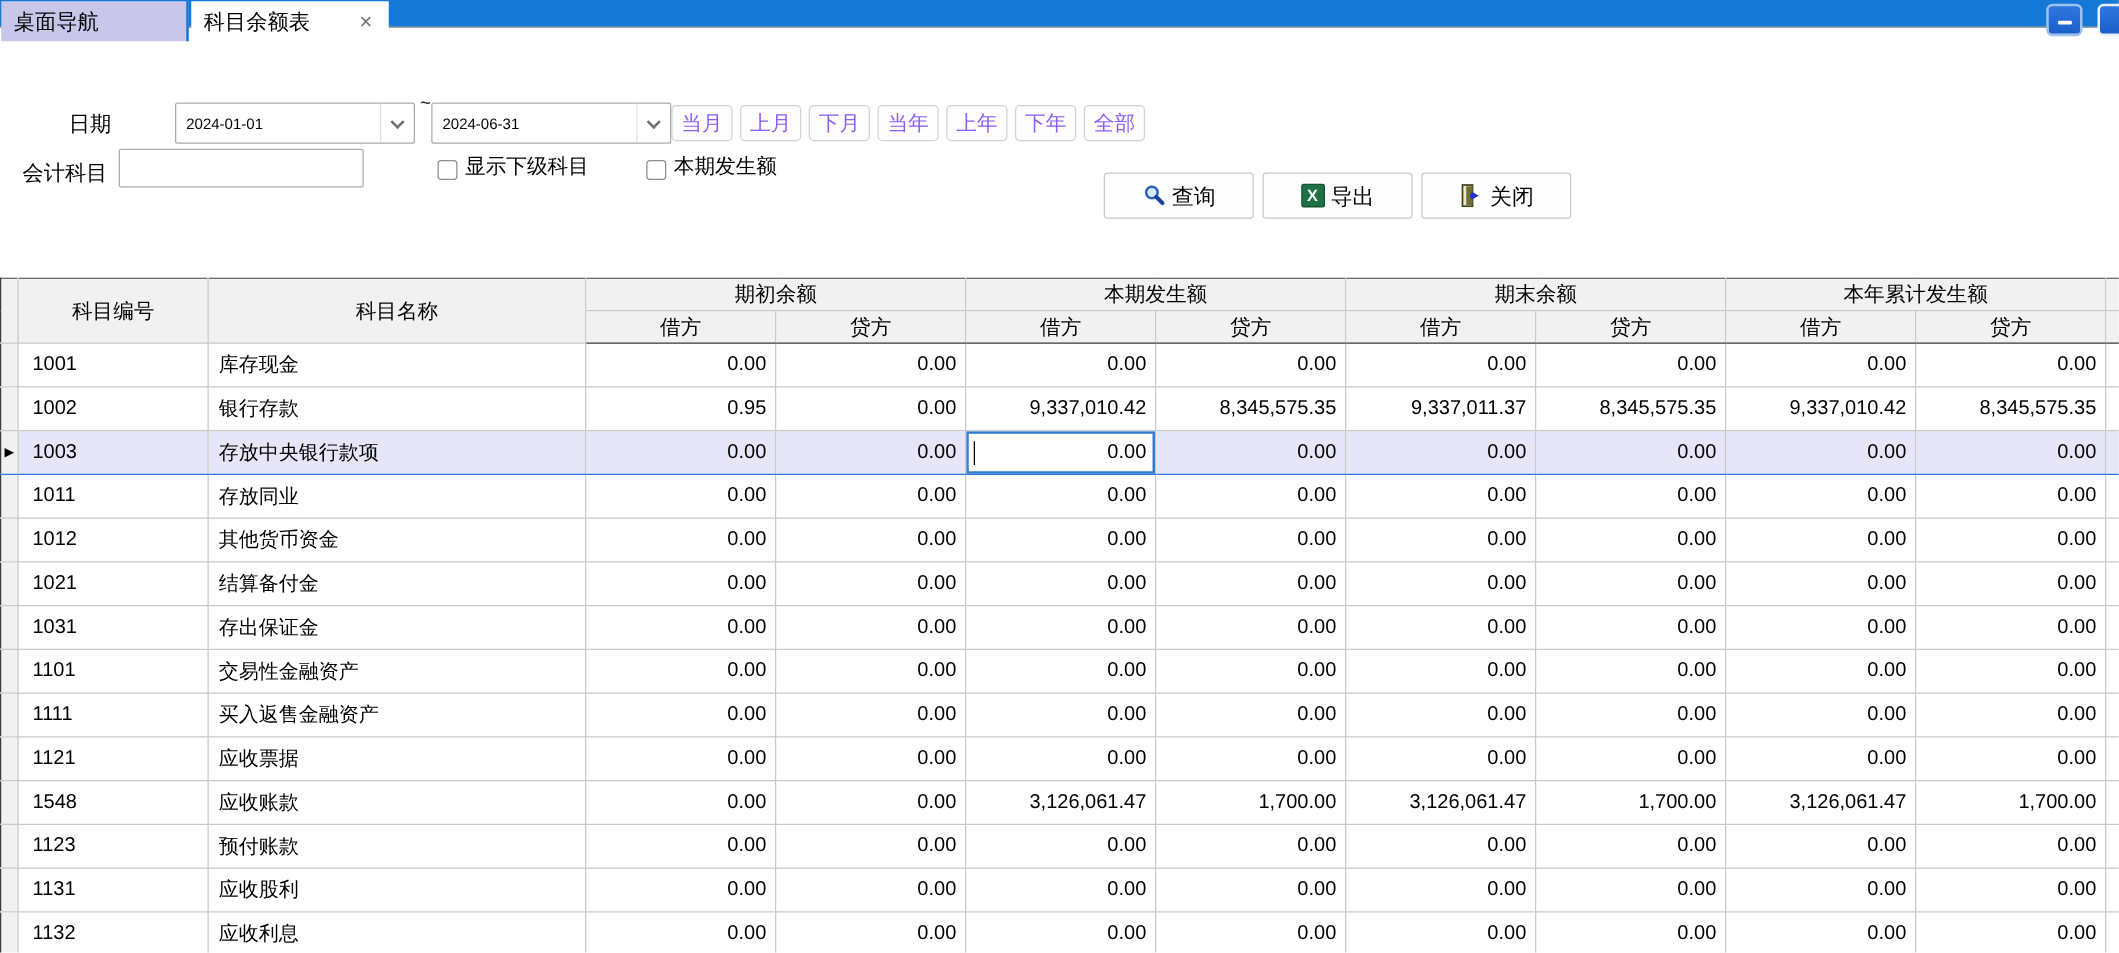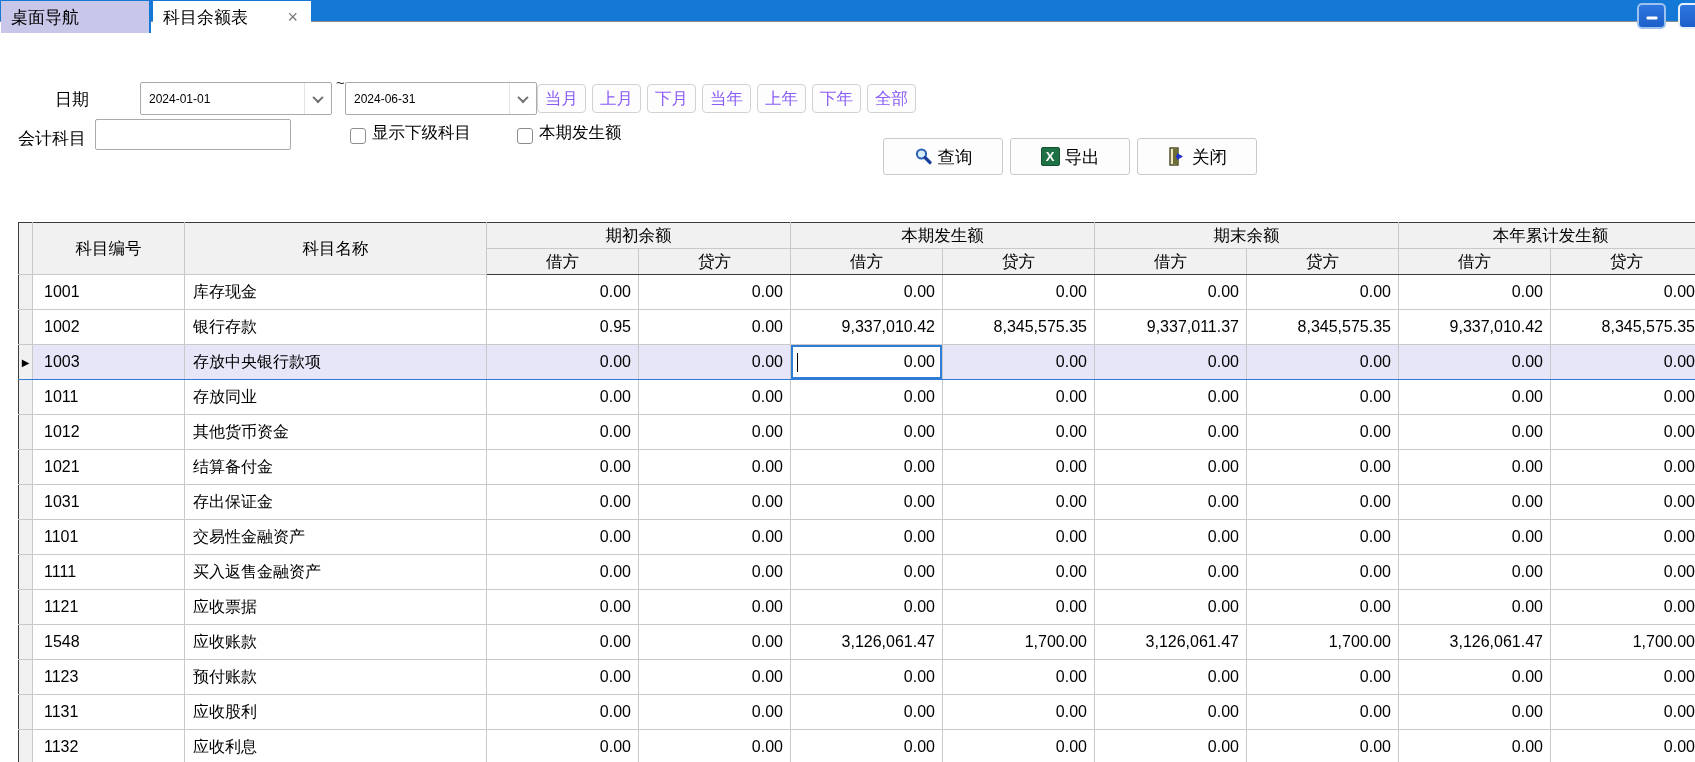--- a/index.html
+++ b/index.html
@@ -39,21 +39,21 @@
   .cb { position:absolute; display:flex; align-items:flex-end; gap:6px; font-size:16.5px; }
   .cb .box { width:16px; height:16px; background:#fff; border:1px solid #8d8d8d; border-radius:3px; }
   .actions { position:absolute; left:883px; top:138px; display:flex; gap:7px; }
   .abtn { width:120px; height:37px; background:#fdfdfd; border:1px solid #c9c9c9; border-radius:3px;
     display:flex; align-items:center; justify-content:center; gap:5px; font-size:17.5px; cursor:pointer; }
   .xls { width:19px; height:19px; background:#1e7145; color:#fff; font-weight:bold; font-size:13px;
     display:flex; align-items:center; justify-content:center; border-radius:2px;
     border:1px solid #145232; }
 
   
-  .tablewrap { position:absolute; top:222px; left:0; width:1695px; height:540px; overflow:hidden;padding-left:18px; }
+  .tablewrap { position:absolute; top:222px; left:0; width:1695px; height:540px; overflow:hidden; }
   table { border-collapse:collapse; table-layout:fixed; width:1846px;
     border-top:1px solid #3c3c3c; border-left:1px solid #3c3c3c; }
   th { background:#f1f1f1; font-weight:normal; font-size:16.5px; height:26px;
     border-right:1px solid #c9c9c9; border-bottom:1px solid #c9c9c9; }
   thead tr.sub th { border-bottom:1px solid #3a3a3a; }
   td { height:35px; font-size:16px; border-right:1px solid #c9c9c9; border-bottom:1px solid #c9c9c9;
     background:#fff; white-space:nowrap; overflow:hidden; }
   td.ind { background:#f1f1f1; font-size:10px; text-align:center; padding:0; color:#000; }
   td.codecell { padding-left:11px; }
   td.namecell { padding-left:8px; }

